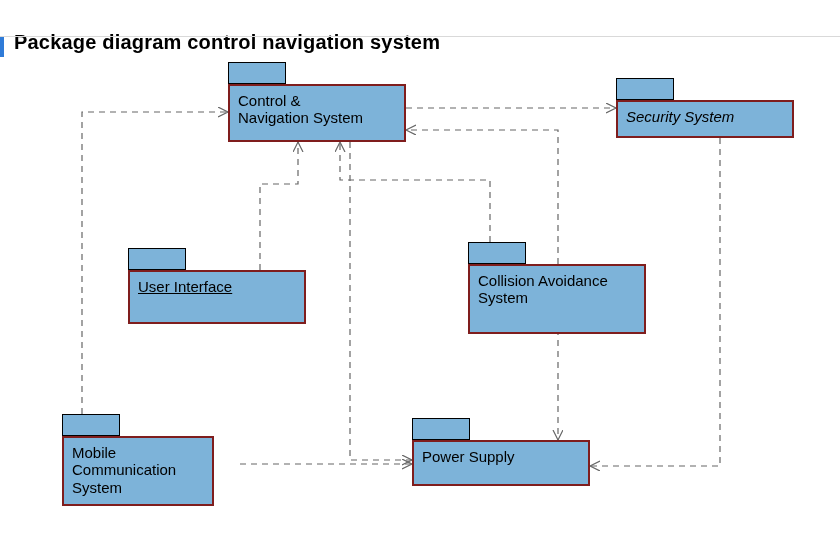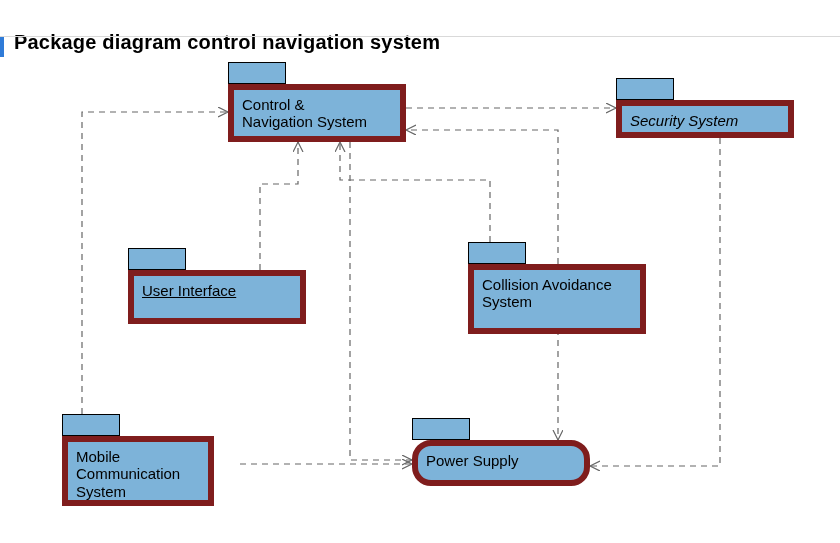--- a/index.html
+++ b/index.html
@@ -45,21 +45,21 @@
     position: absolute;
     top: 0;
     left: 0;
     background: #7db3d9;
     border: 1px solid #000;
     box-sizing: border-box;
   }
   .package .body {
     position: absolute;
     background: #7db3d9;
-    border: 6px solid #7f1d1d;
+    border: 2px solid #7f1d1d;
     box-sizing: border-box;
     padding: 6px 8px;
     font-size: 15px;
     line-height: 1.15;
     display: flex;
     align-items: flex-start;
   }
 
   svg.wires {
     position: absolute;
@@ -126,16 +126,16 @@
 
 <div class="package" id="pkg-mobile_comm">
   <div class="tab" style="left: 62px; top: 414px; width: 58px; height: 22px;"></div>
   <div class="body" style="left: 62px; top: 436px; width: 152px; height: 70px;">
     <span>Mobile<br>Communication<br>System</span>
   </div>
 </div>
 
 <div class="package" id="pkg-power">
   <div class="tab" style="left: 412px; top: 418px; width: 58px; height: 22px;"></div>
-  <div class="body" style="left: 412px; top: 440px; width: 178px; height: 46px; border-radius: 19px;">
+  <div class="body" style="left: 412px; top: 440px; width: 178px; height: 46px;">
     <span>Power Supply</span>
   </div>
 </div>
 
 </body></html>

